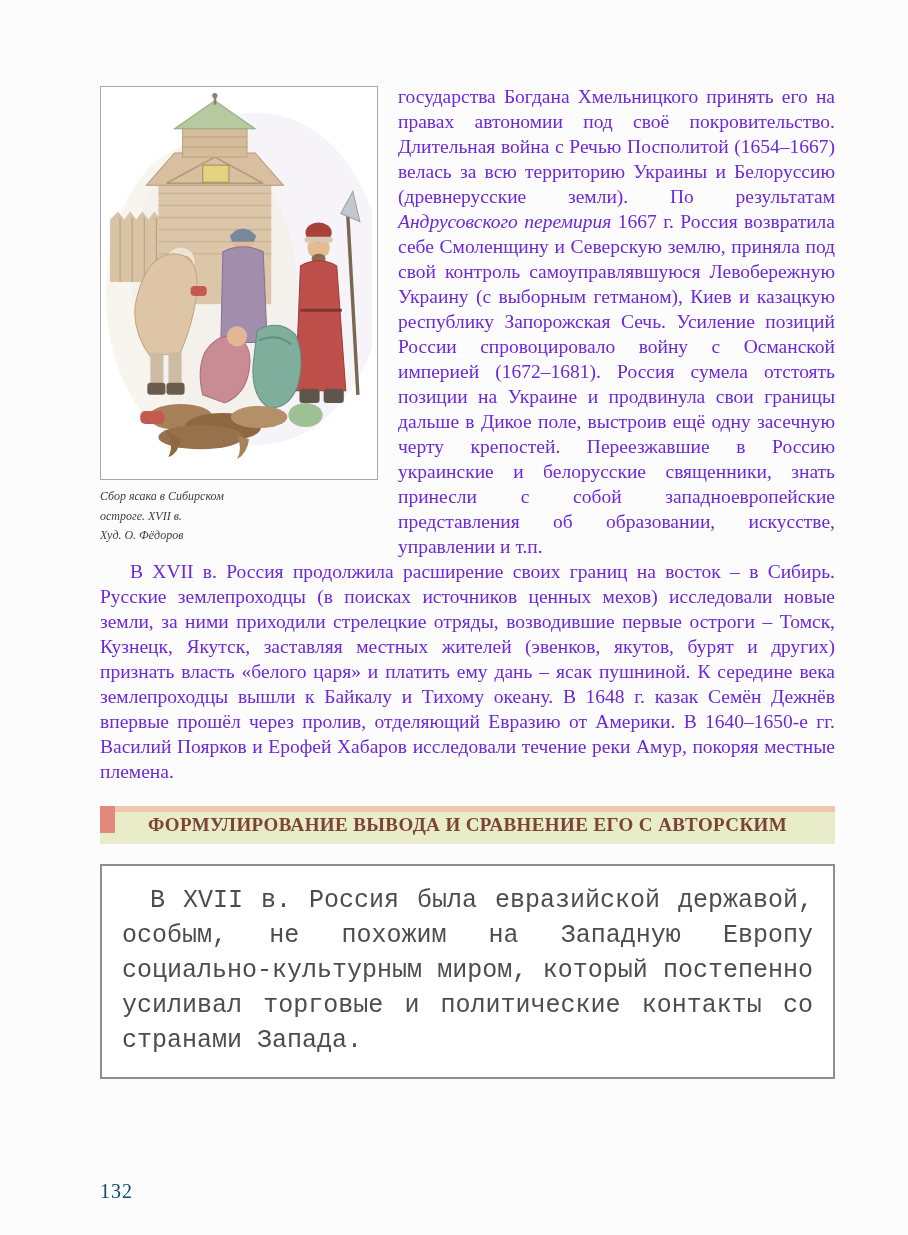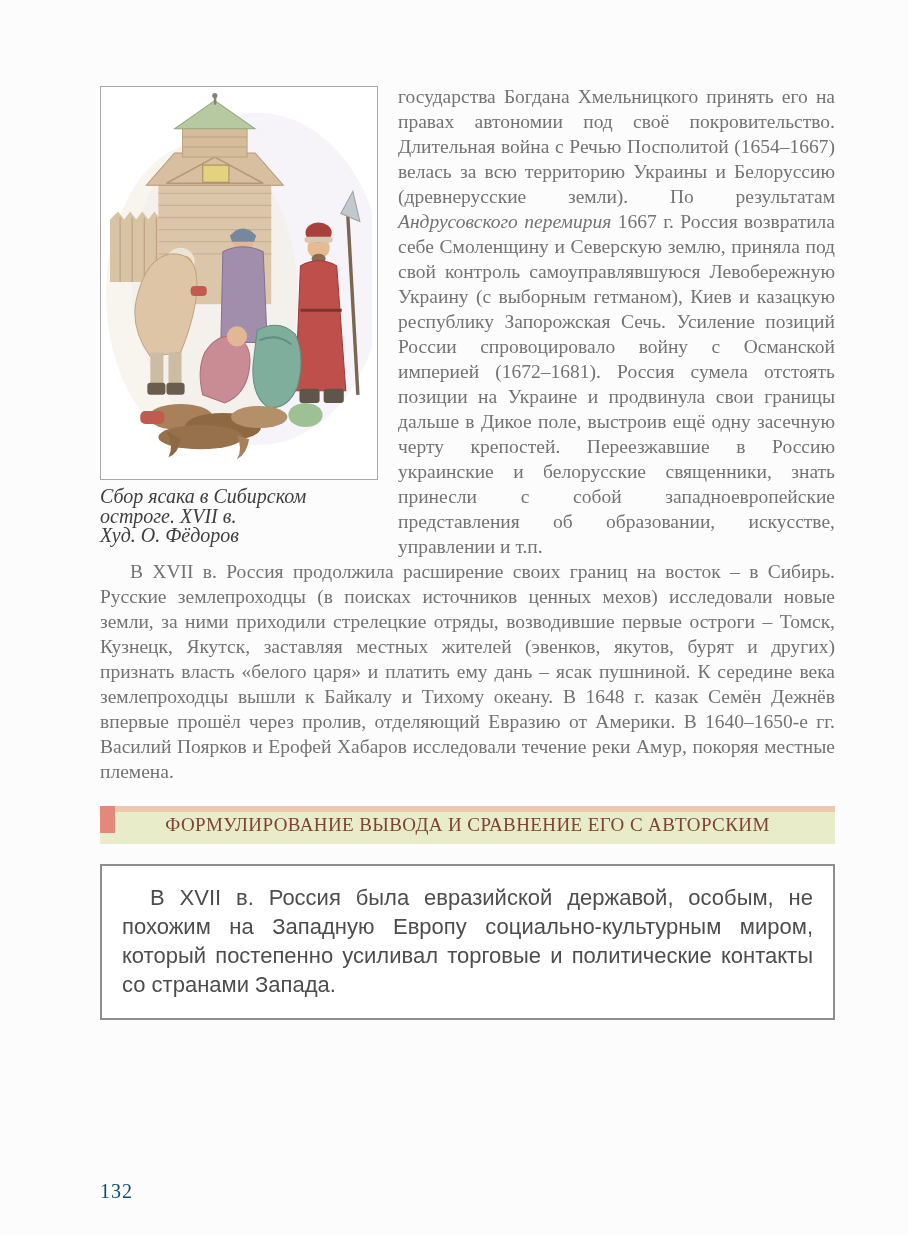--- a/index.html
+++ b/index.html
@@ -23,30 +23,30 @@
   .frame {
     width:278px; height:394px;
     border:1px solid #a8a8a8;
     background:#ffffff;
     padding:5px;
   }
   .frame svg { width:100%; height:100%; display:block; }
   figcaption {
     margin-top:7px;
     font-style:italic;
-    font-size:20px;
+    font-size:12px;
     line-height:19.5px;
     color:#3e3e3e;
     white-space:pre-line;
   }
   p.body {
     font-size:19.5px;
     line-height:25px;
     text-align:justify;
-    color:#737373;
+    color:#6d28d9;
     hyphens:auto;
   }
   p.body.indent { text-indent:30px; }
   p.body i { font-style:italic; }
   .section-band {
     clear:both;
     position:relative;
     margin-top:22px;
     height:38px;
     background:#e9ecc9;
@@ -56,35 +56,35 @@
     position:absolute; left:0; top:0; right:0; height:6px;
     background:#edc7ae;
   }
   .band-left-accent {
     position:absolute; left:0; top:0; width:15px; height:27px;
     background:#e2897b;
   }
   .section-band h2 {
     position:relative;
     font-size:19px;
-    font-weight:normal;
+    font-weight:bold;
     letter-spacing:0.4px;
     color:#7c4437;
     font-family:"Liberation Serif","DejaVu Serif",serif;
   }
   .conclusion {
     margin-top:20px;
     border:2px solid #8e8e8e;
     background:#ffffff;
     padding:17px 20px 19px 20px;
   }
   .conclusion p {
-    font-family:Liberation Sans, sans-serif;
-    font-size:22px;
-    line-height:29px;
+    font-family:Liberation Mono, monospace;
+    font-size:25px;
+    line-height:35px;
     color:#4d4d4d;
     text-indent:28px;
     text-align:justify;
   }
   .page-number {
     position:absolute; left:100px; top:1180px;
     font-size:20px; color:#0c4a6e;
     letter-spacing:1px;
   }
 </style>

